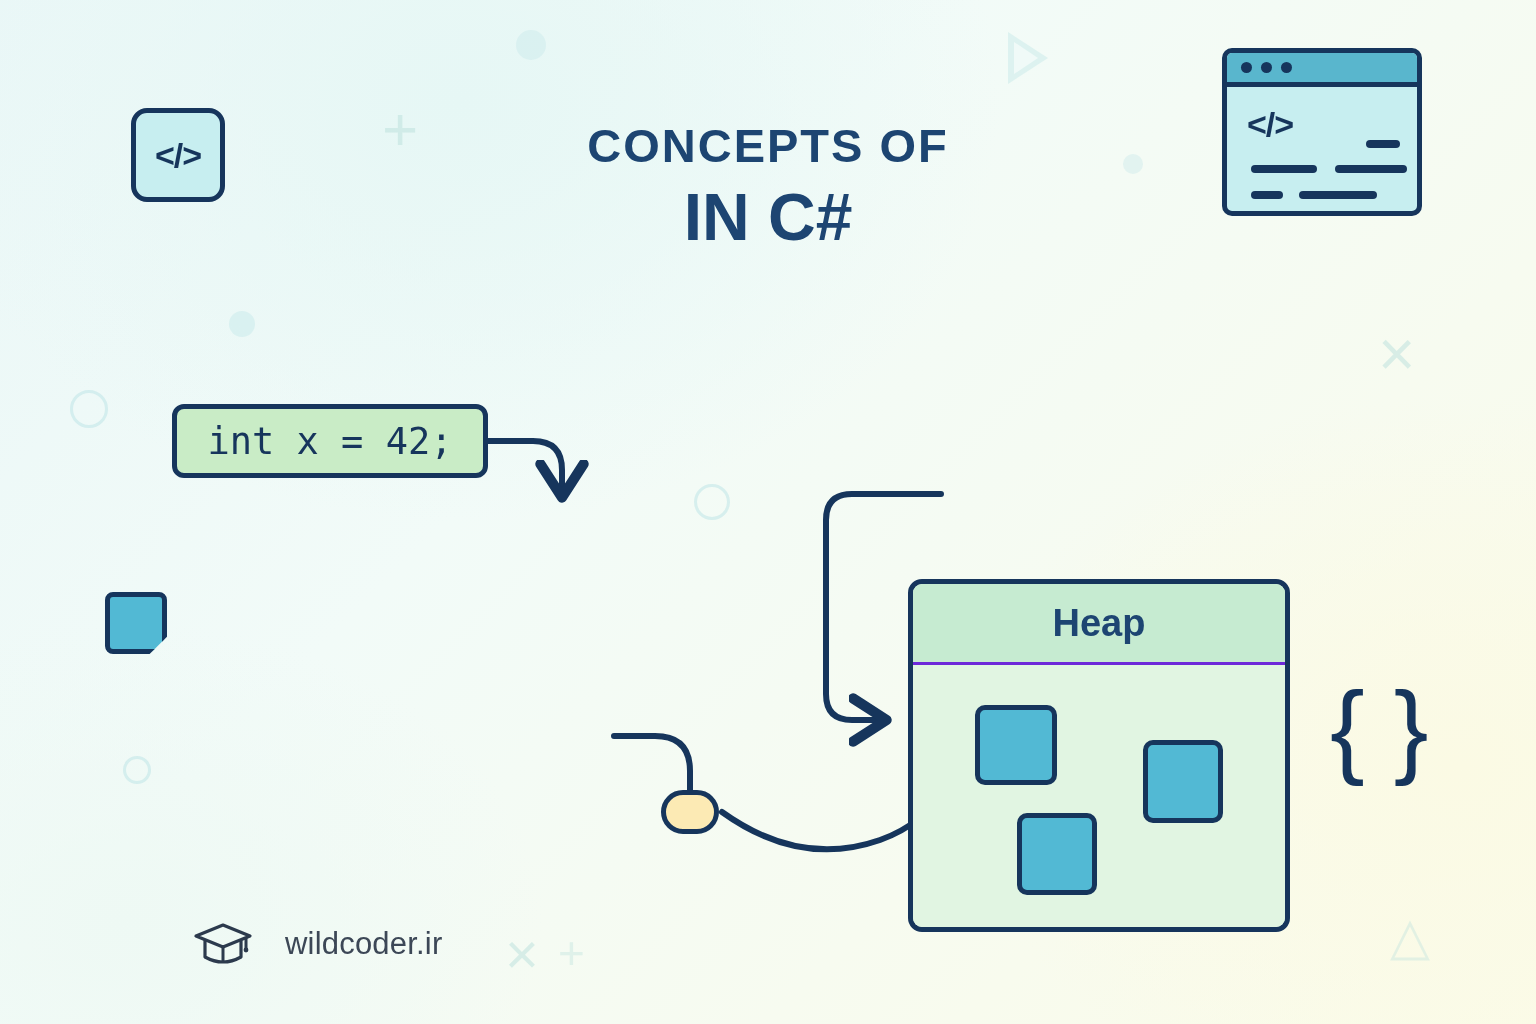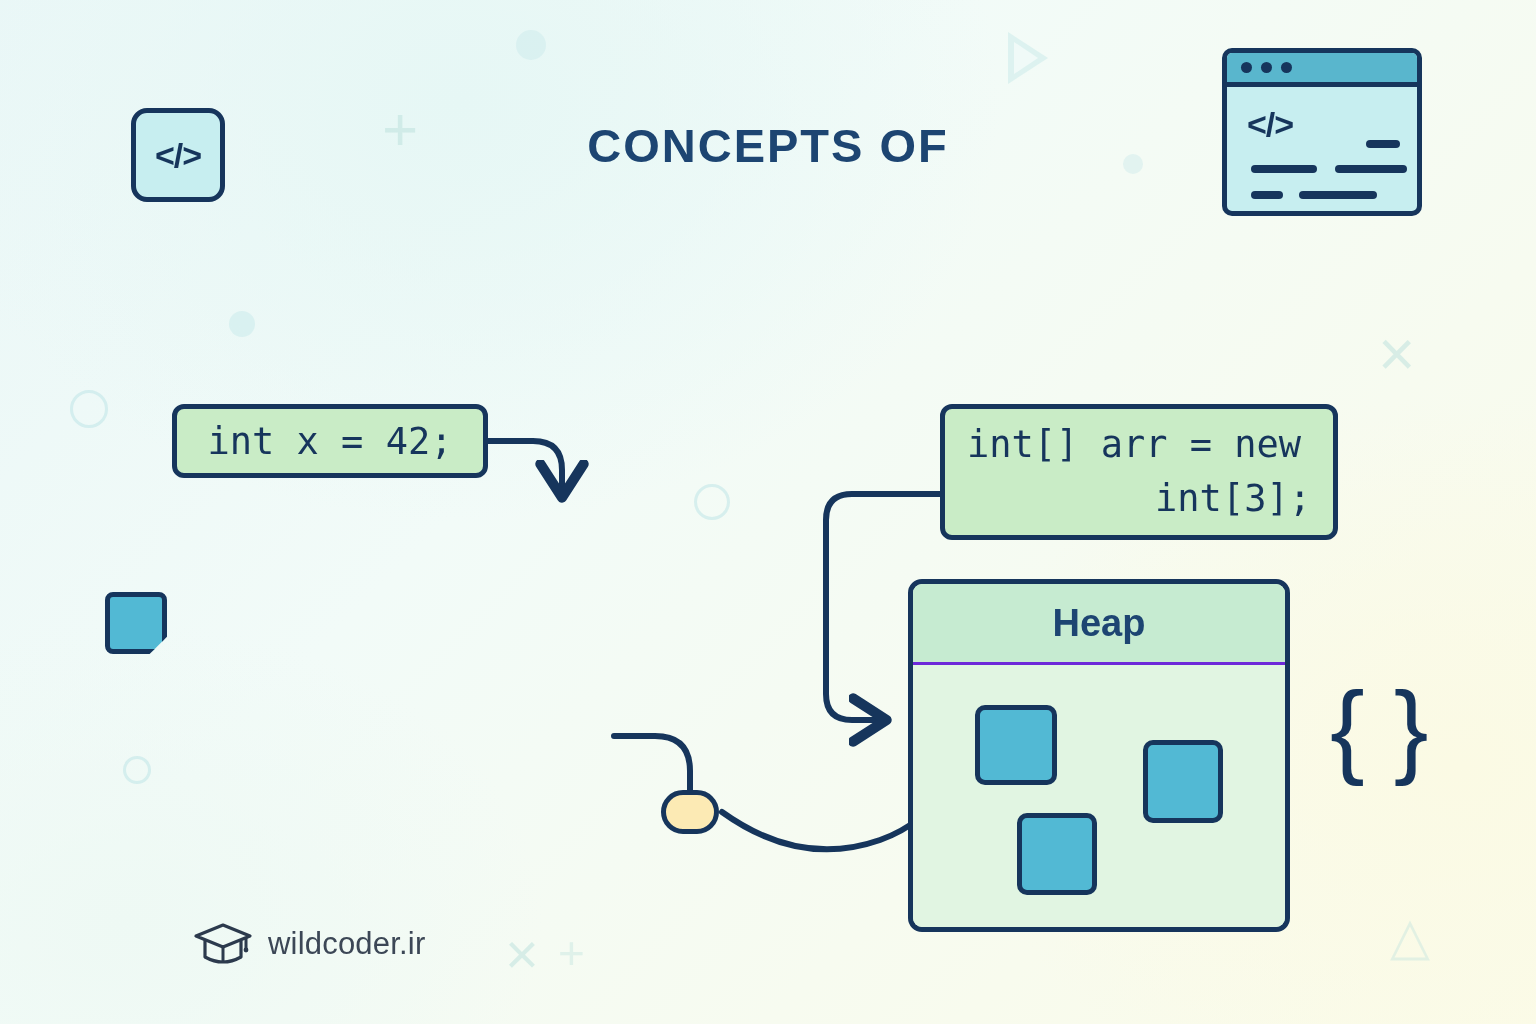--- a/index.html
+++ b/index.html
@@ -254,20 +254,21 @@
     position: absolute;
     display: flex;
     align-items: center;
     gap: 14px;
   }
   .brand-text {
     color: #3c4756;
     font-size: 31px;
     font-weight: 400;
     letter-spacing: .2px;
+    margin-left: 17px;
   }
 </style>
 </head>
 <body>
 
 <div id="canvas">
 
   <div class="deco deco-circle-fill" style="left:516px;top:30px;width:30px;height:30px;opacity:.35;"></div>
   <div class="deco deco-circle-fill" style="left:229px;top:311px;width:26px;height:26px;opacity:.4;"></div>
   <div class="deco deco-circle-fill" style="left:1123px;top:154px;width:20px;height:20px;opacity:.35;"></div>
@@ -301,20 +302,21 @@
       <div class="bline" style="left:139px;top:53px;width:34px;"></div>
       <div class="bline" style="left:24px;top:78px;width:66px;"></div>
       <div class="bline" style="left:108px;top:78px;width:72px;"></div>
       <div class="bline" style="left:24px;top:104px;width:32px;"></div>
       <div class="bline" style="left:72px;top:104px;width:78px;"></div>
     </div>
   </div>
 
   <div class="title-wrap" style="top:118px;">
     <div class="title-kicker">Concepts of</div>
+    <div class="title-sub" style="margin-top:6px;">in C#</div>
   </div>
 
   <svg class="arrows" viewBox="0 0 1536 1024">
     <defs>
       <marker id="ah" markerWidth="9" markerHeight="9" refX="5.6" refY="4.5" orient="auto">
         <path d="M0.6,0.9 L6.2,4.5 L0.6,8.1" fill="none" stroke="#16355c" stroke-width="1.7" stroke-linecap="round" stroke-linejoin="round"></path>
       </marker>
     </defs>
 
     <path d="M487,441 L533,441 Q562,441 562,470 L562,494" fill="none" stroke="#16355c" stroke-width="6" stroke-linecap="round" marker-end="url(#ah)"></path>
@@ -323,24 +325,20 @@
 
     <path d="M614,736 L655,736 Q690,736 690,771 L690,790" fill="none" stroke="#16355c" stroke-width="6" stroke-linecap="round"></path>
 
     <path d="M722,812 Q800,868 880,840 Q925,824 952,782" fill="none" stroke="#16355c" stroke-width="6" stroke-linecap="round" marker-end="url(#ah)"></path>
   </svg>
 
   <div class="code-box" style="left:172px;top:404px;width:316px;height:74px;padding:0 22px;font-size:37px;">
     <div class="code-line" style="text-align:center;">int x = 42;</div>
   </div>
 
-  <div class="code-box" style="left:940px;top:404px;width:398px;height:136px;padding:0 22px;font-size:37px;line-height:1.45;">
-    <div class="code-line" style="text-align:left;">int[] arr = new</div>
-    <div class="code-line" style="text-align:right;">int[3];</div>
-  </div>
 
 
   <div class="ptr-node" style="left:661px;top:790px;"></div>
 
   <div class="heap-box" style="left:908px;top:579px;width:382px;height:353px;">
     <div class="heap-header">Heap</div>
     <div class="heap-body">
       <div class="heap-obj" style="left:62px;top:40px;width:82px;height:80px;"></div>
       <div class="heap-obj" style="left:230px;top:75px;width:80px;height:83px;"></div>
       <div class="heap-obj" style="left:104px;top:148px;width:80px;height:82px;"></div>

